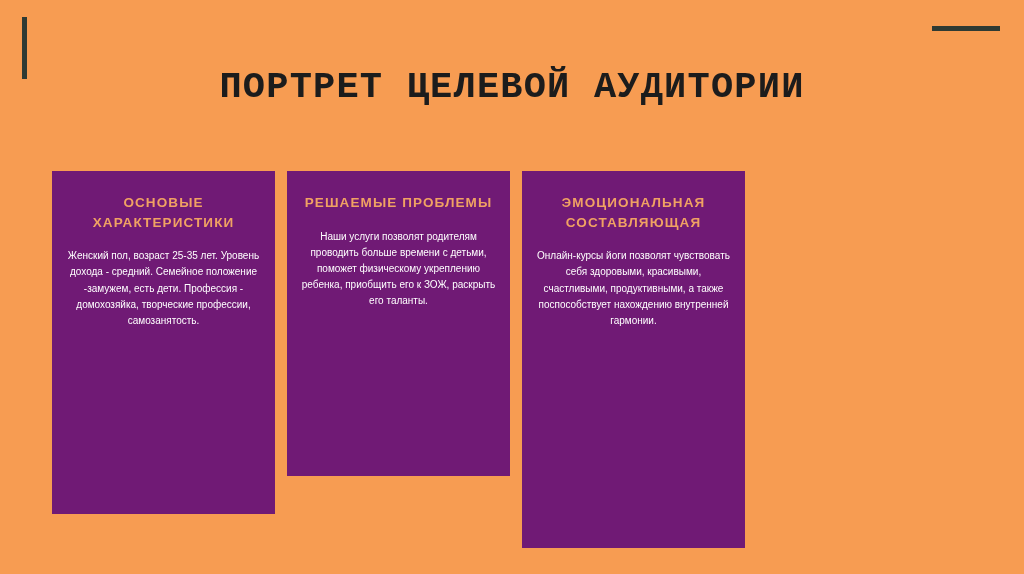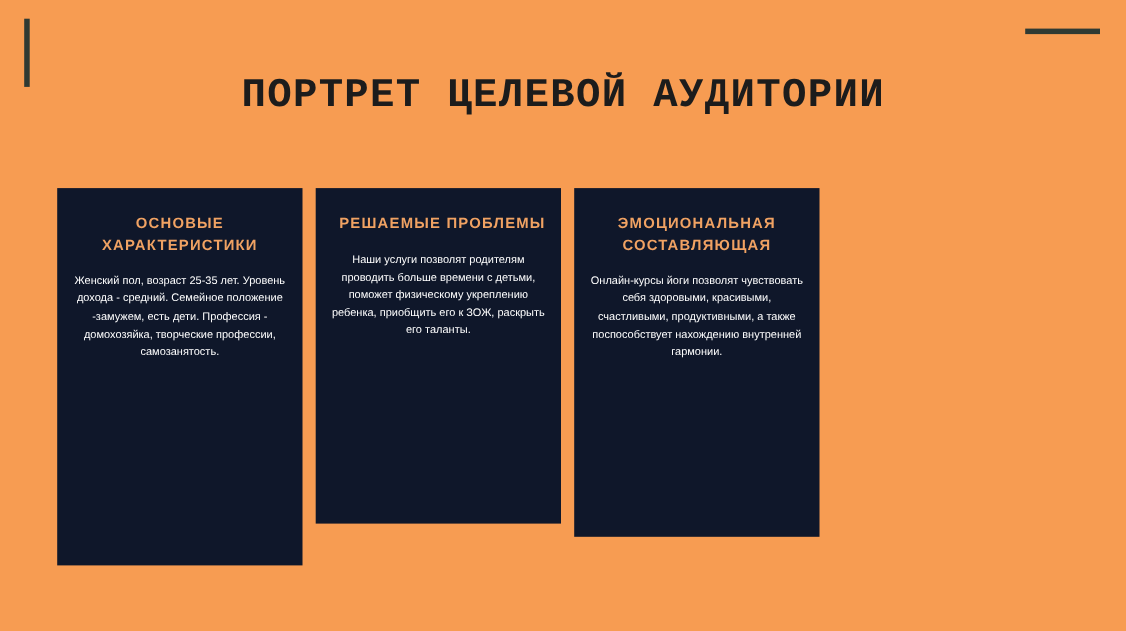--- a/index.html
+++ b/index.html
@@ -51,32 +51,32 @@
   }
   .columns {
     position: absolute;
     top: 171px;
     left: 52px;
     width: 920px;
     display: flex;
     gap: 12px;
   }
   .card {
-    background: #0f172a;
+    background: #701a75;
     width: 223px;
     box-sizing: border-box;
     padding: 22px 14px 18px 14px;
     display: flex;
     flex-direction: column;
-    align-items: flex-end;
+    align-items: center;
   }
   .card-1 { height: 343px; }
   .card-2 { height: 343px; }
   .card-3 { height: 305px; }
-  .card-4 { height: 317px; }
+  .card-4 { height: 377px; }
   .card-head {
     color: #f0a263;
     font-size: 13.5px;
     font-weight: bold;
     letter-spacing: 1.1px;
     text-align: center;
     line-height: 1.45;
     text-transform: uppercase;
     margin-bottom: 16px;
   }

